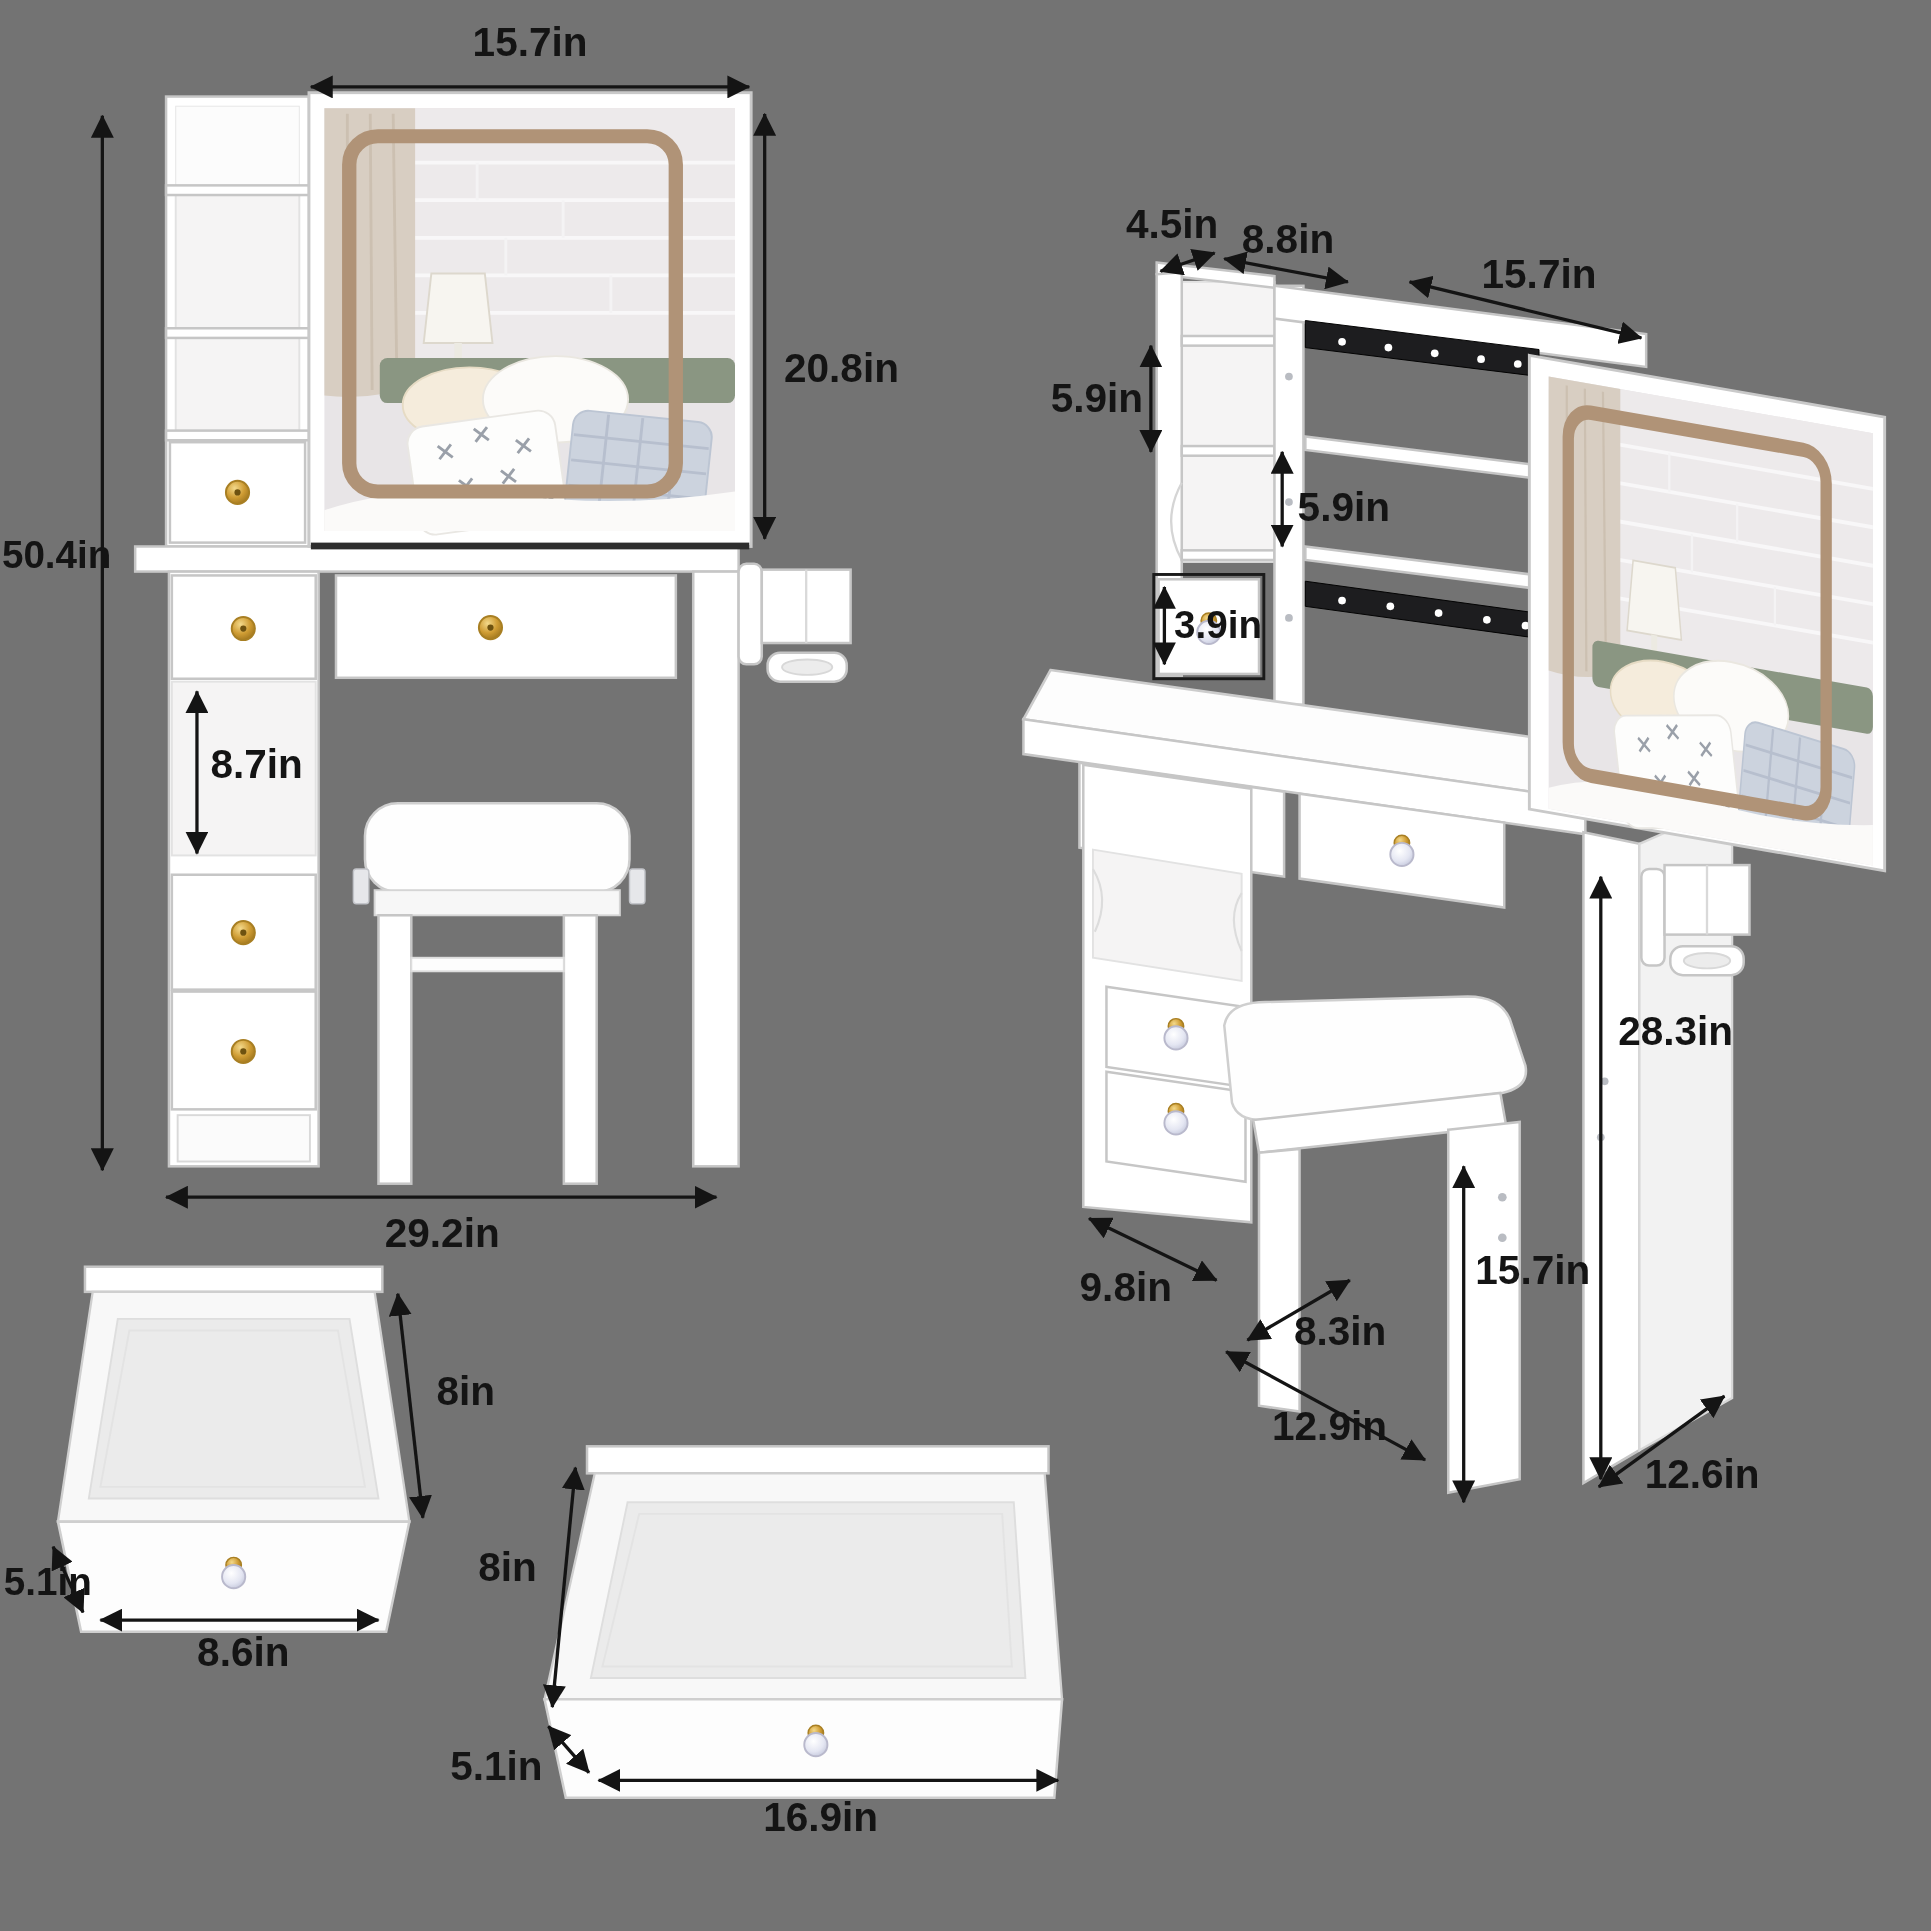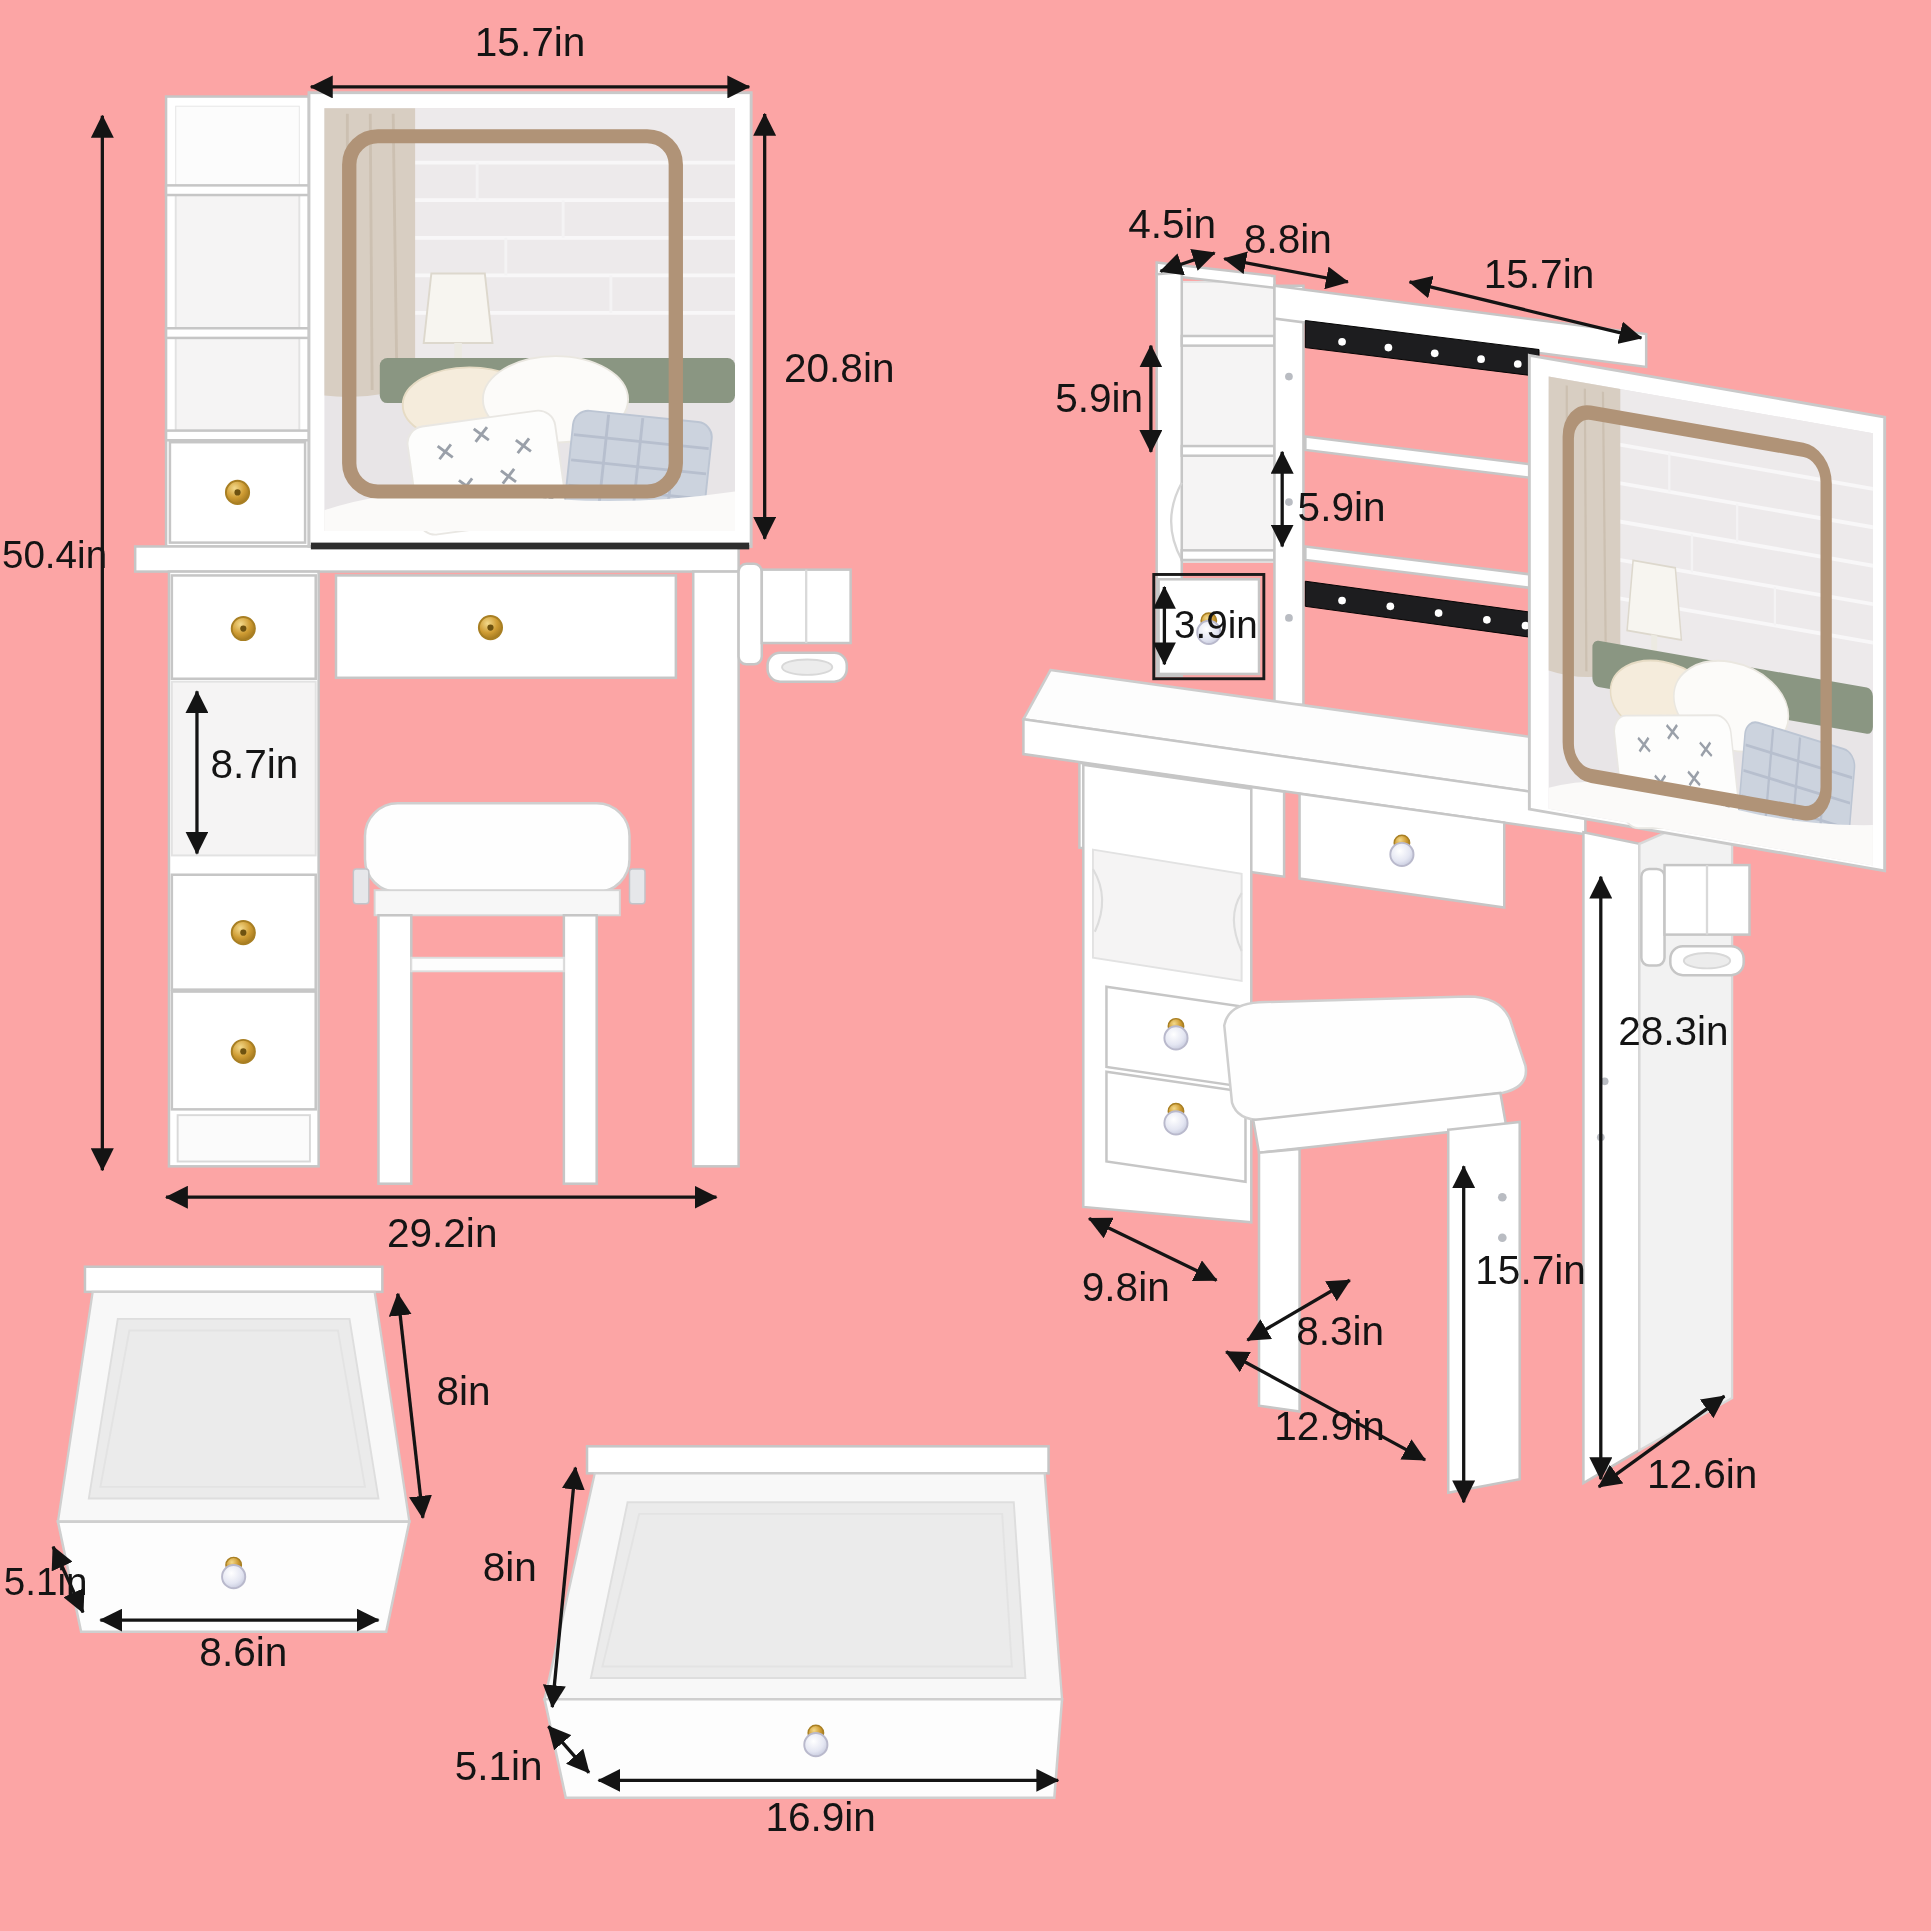--- a/index.html
+++ b/index.html
@@ -1,16 +1,16 @@
 <!DOCTYPE html>
 <html><head>
 <meta charset="utf-8">
 <style>
   html,body{margin:0;padding:0;background:#ffffff;}
-  .stage{position:relative;width:1931px;height:1931px;background:#fca5a5;overflow:hidden;}
+  .stage{position:relative;width:1931px;height:1931px;background:#737373;overflow:hidden;font-weight:bold;}
   svg{display:block;}
   .dim-label{font-family:"Liberation Sans",sans-serif;font-size:42px;fill:#141414;}
   .dim-label.mid{text-anchor:middle;}
   .dim-label.end{text-anchor:end;}
   .dim-label.sm{font-size:40px;}
   .dimline{stroke:#141414;stroke-width:3.4;fill:none;}
   .outline{fill:#ffffff;stroke:#c6c6c6;stroke-width:2.6;}
   .panel{fill:#f5f4f4;stroke:#e2e2e2;stroke-width:2;}
   .soft{fill:#f8f8f8;stroke:#cfcfcf;stroke-width:2.4;}
   .floorfill{fill:#ebebeb;stroke:#dedede;stroke-width:2;}

